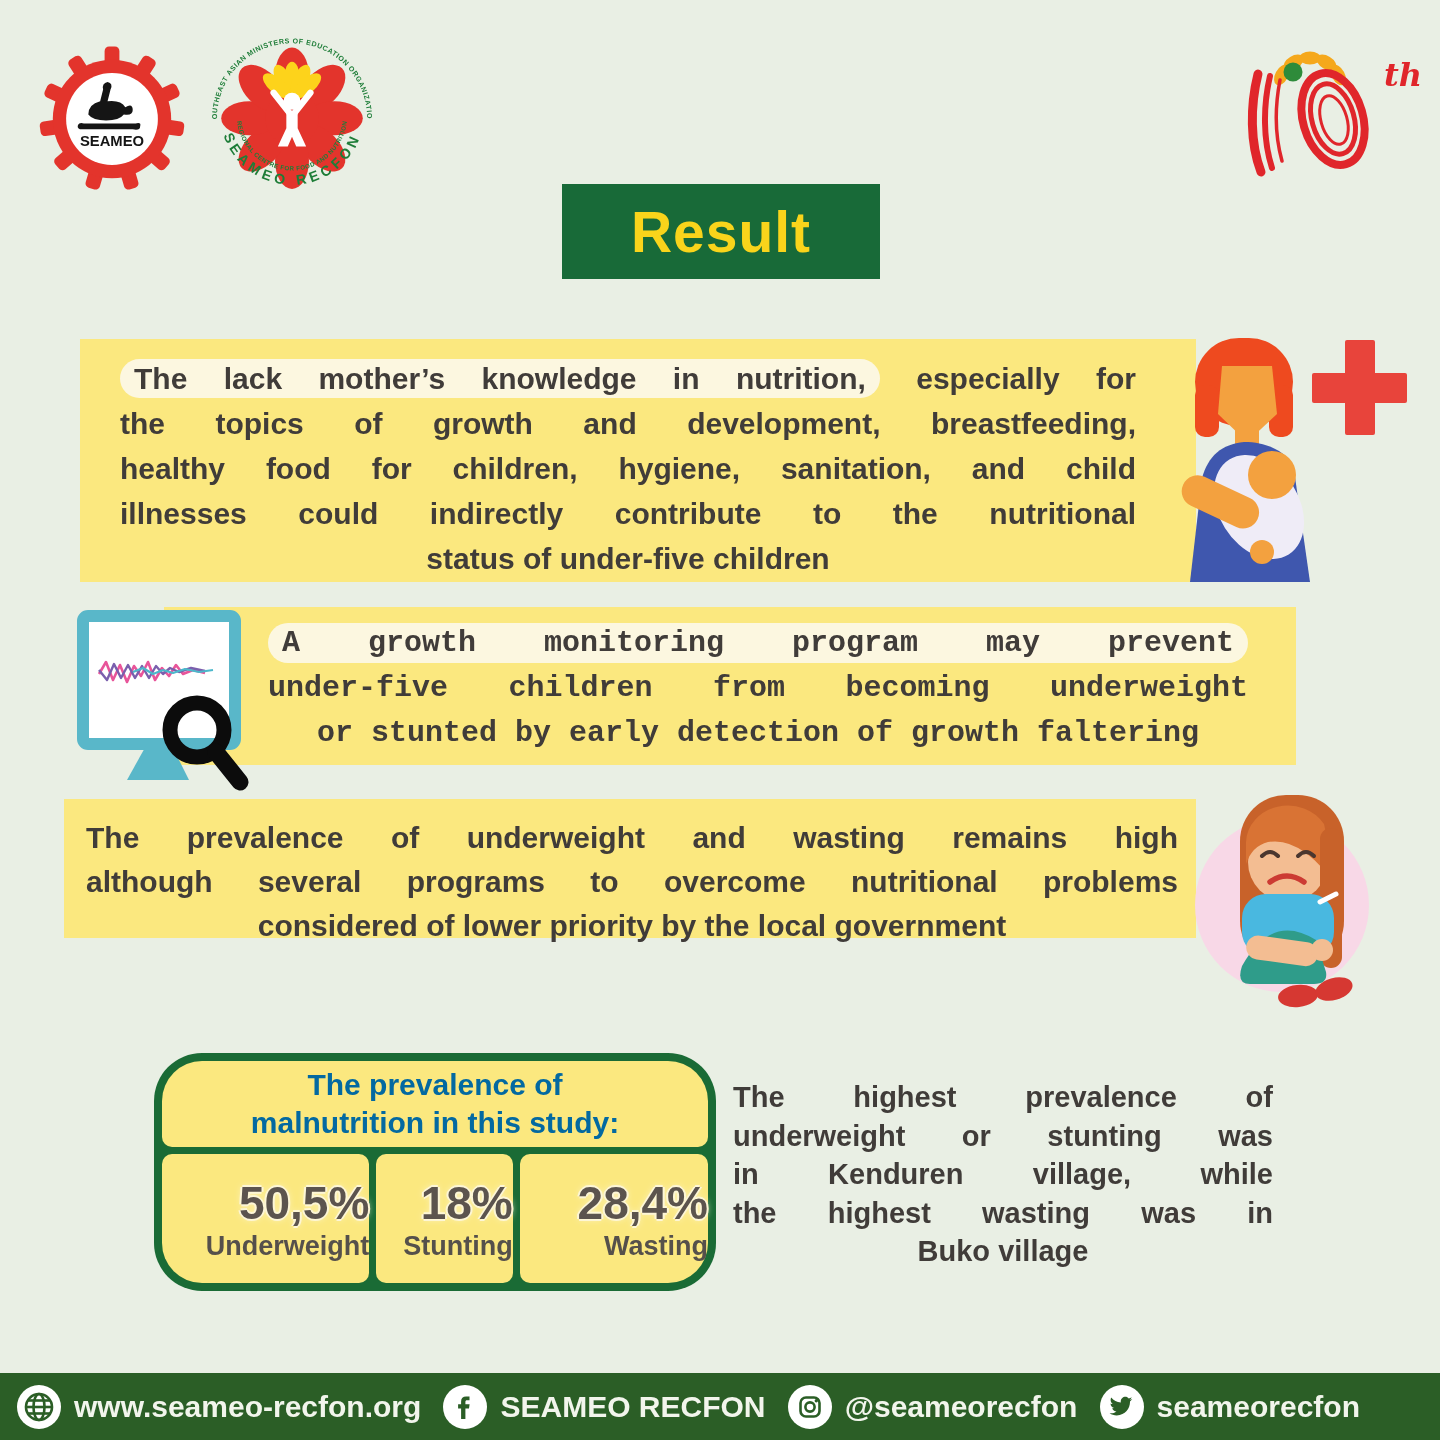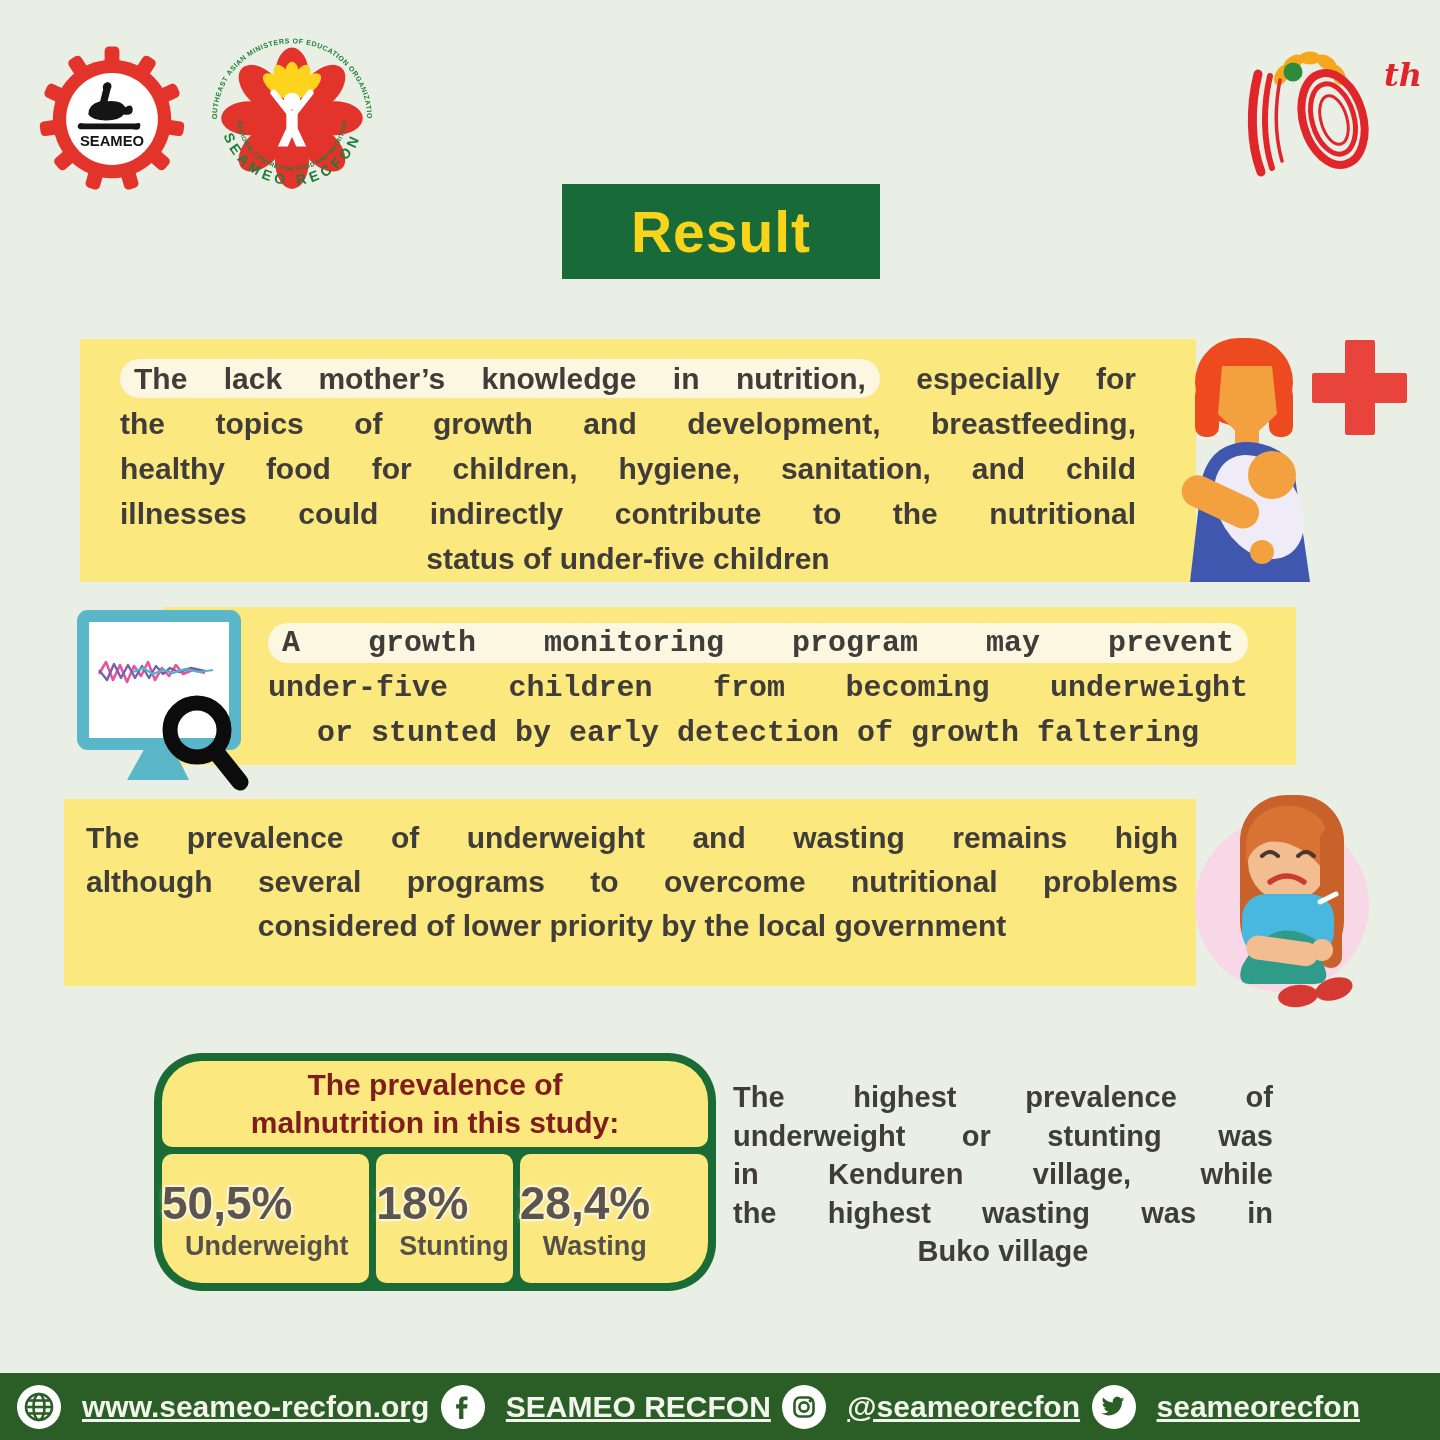--- a/index.html
+++ b/index.html
@@ -16,57 +16,57 @@
   .banner{position:absolute;left:562px;top:184px;width:318px;height:95px;background:#186a38;
           display:flex;align-items:center;justify-content:center;}
   .banner span{color:#f9d41b;font-size:57px;font-weight:800;letter-spacing:1px;}
 
   
   .ybox{position:absolute;background:#fbe87f;box-sizing:border-box;color:#403c39;font-weight:700;}
   .b1{left:80px;top:339px;width:1116px;height:243px;padding:17px 60px 0 40px;font-size:30px;}
   .b1 .tline{line-height:45px;}
   .b2{left:164px;top:607px;width:1132px;height:158px;padding:14px 48px 0 104px;font-size:30px;font-family:Liberation Mono, monospace;}
   .b2 .tline{line-height:45px;}
-  .b3{left:64px;top:799px;width:1132px;height:187px;padding:17px 18px 0 22px;font-size:30px;}
+  .b3{left:64px;top:799px;width:1132px;height:139px;padding:17px 18px 0 22px;font-size:30px;}
   .b3 .tline{line-height:44px;}
 
   .jtext .tline{text-align:justify;text-align-last:justify;}
   .jtext .tline:last-child{text-align-last:center;}
   .hl{background:#fcf7e0;border-radius:22px;padding:3px 14px;box-decoration-break:clone;-webkit-box-decoration-break:clone;}
 
   
   .illus{position:absolute;}
   .il-mother{left:1178px;top:330px;width:262px;height:252px;}
   .il-monitor{left:73px;top:610px;width:180px;height:185px;}
   .il-girl{left:1192px;top:790px;width:182px;height:228px;}
 
   
   .stats-box{position:absolute;left:154px;top:1053px;width:562px;height:238px;background:#1a6b35;
              border-radius:48px;padding:8px;box-sizing:border-box;display:flex;flex-direction:column;gap:7px;}
   .stats-title{flex:0 0 86px;background:#fbe87f;border-radius:40px 40px 10px 10px;display:flex;
-               flex-direction:column;justify-content:center;font-size:30px;font-weight:700;color:#7f1d1d;}
+               flex-direction:column;justify-content:center;font-size:30px;font-weight:700;color:#0369a1;}
   .stats-title .tline{text-align:center;line-height:38px;}
   .stats-grid{flex:1;display:grid;grid-template-columns:1.52fr 1fr 1.38fr;gap:7px;}
-  .stat-cell{background:#fbe87f;border-radius:10px;display:flex;flex-direction:column;align-items:flex-start;
+  .stat-cell{background:#fbe87f;border-radius:10px;display:flex;flex-direction:column;align-items:flex-end;
              justify-content:center;gap:1px;}
   .stat-cell:first-child{border-bottom-left-radius:40px;}
   .stat-cell:last-child{border-bottom-right-radius:40px;}
   .stat-value{font-size:46px;font-weight:800;color:#5c544e;
      text-shadow:0 2px 0 #fdf6d6,0 -2px 0 #fdf6d6,2px 0 0 #fdf6d6,-2px 0 0 #fdf6d6,0 0 7px #fdf6d6;}
   .stat-label{font-size:27px;font-weight:700;color:#55504b;margin-left:23px;}
 
   
   .note{position:absolute;left:733px;top:1078px;width:540px;color:#403c39;font-weight:700;font-size:29px;}
   .note .tline{line-height:38.5px;}
 
   
   .footer{position:absolute;left:0;top:1373px;width:1440px;height:67px;background:#2b5e26;
           display:flex;align-items:center;justify-content:space-between;box-sizing:border-box;
           padding:0 80px 0 16px;}
-  .f-item{display:flex;align-items:center;gap:20px;color:#f2f5ec;font-size:30px;font-weight:700;text-decoration:underline;}
+  .f-item{display:flex;align-items:center;gap:12px;color:#f2f5ec;font-size:30px;font-weight:700;}
   .f-icon{width:46px;height:46px;flex:0 0 46px;}
 </style>
 </head>
 <body>
 
 <div class="canvas">
 
   <svg class="logo logo-seameo" viewBox="0 0 100 100">
     <g fill="#e3342c">
       <rect x="45" y="1" width="10" height="16" rx="3"></rect>

